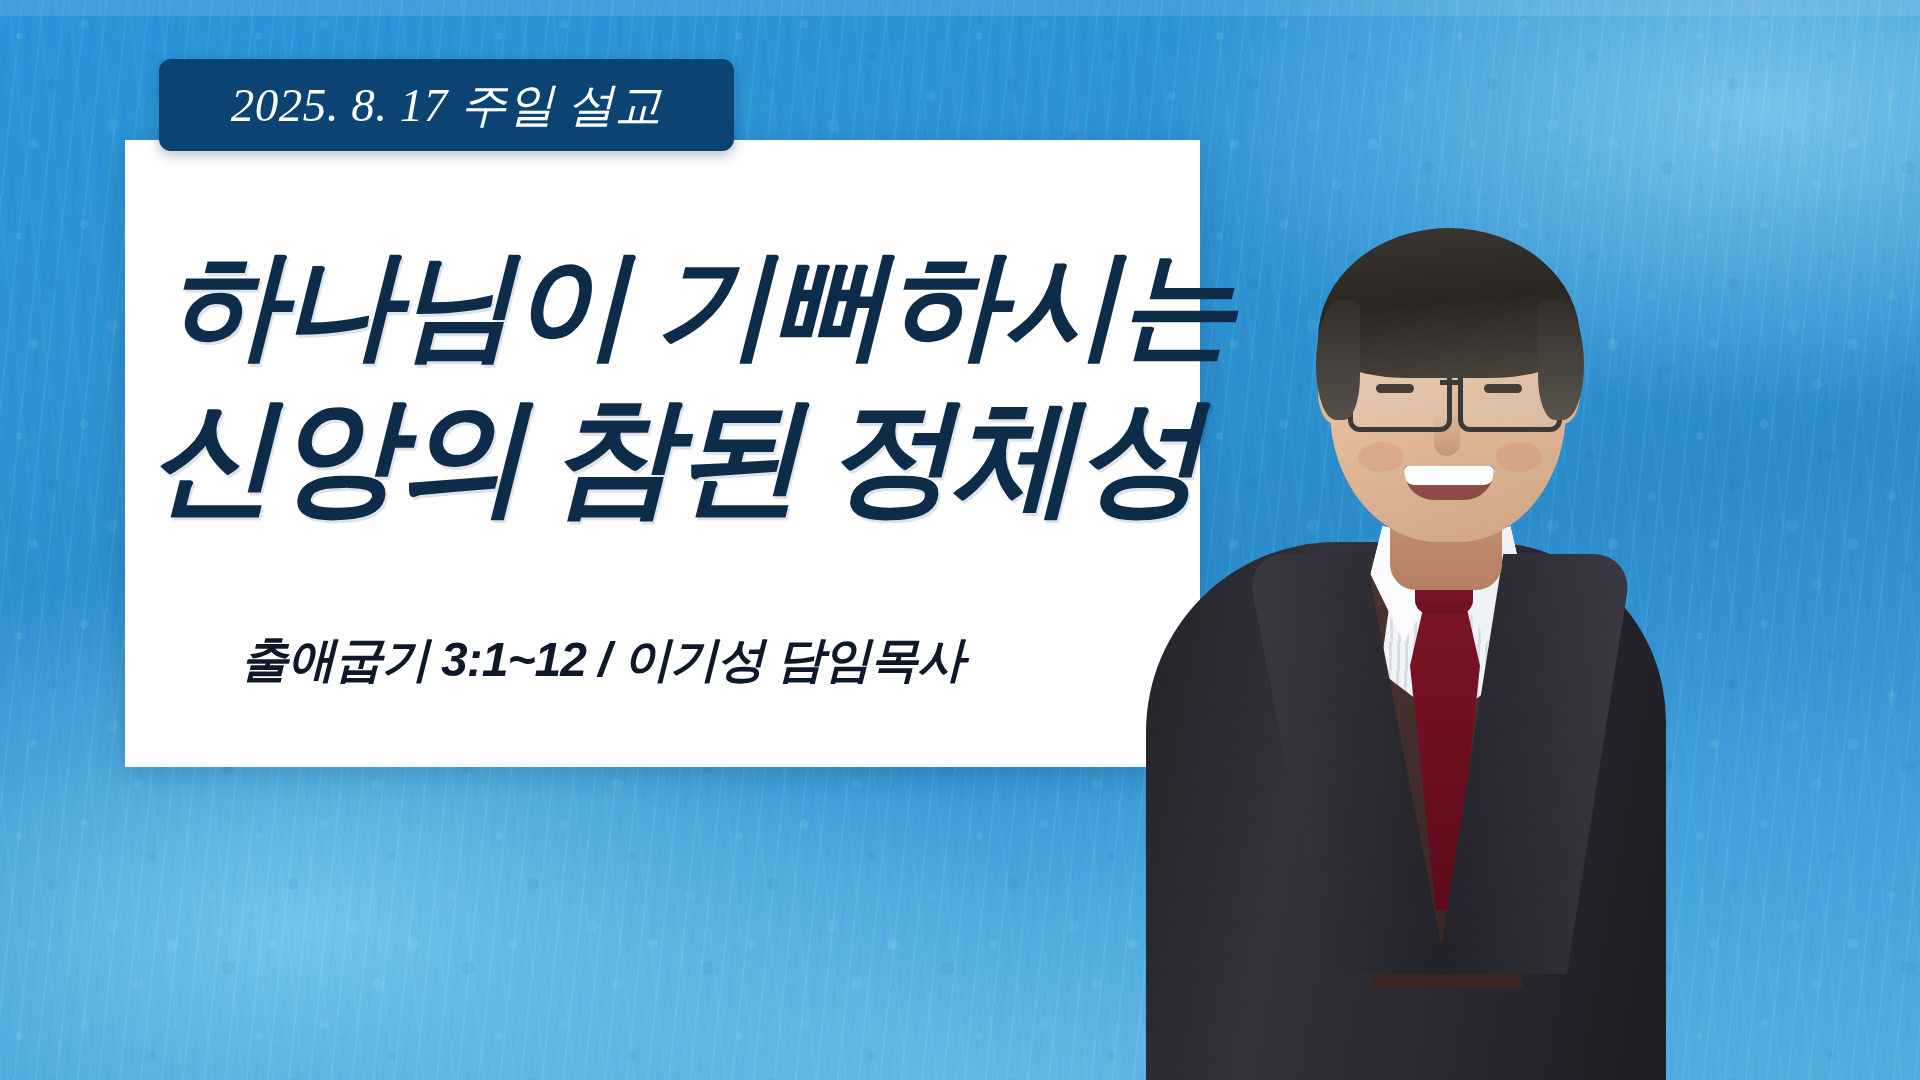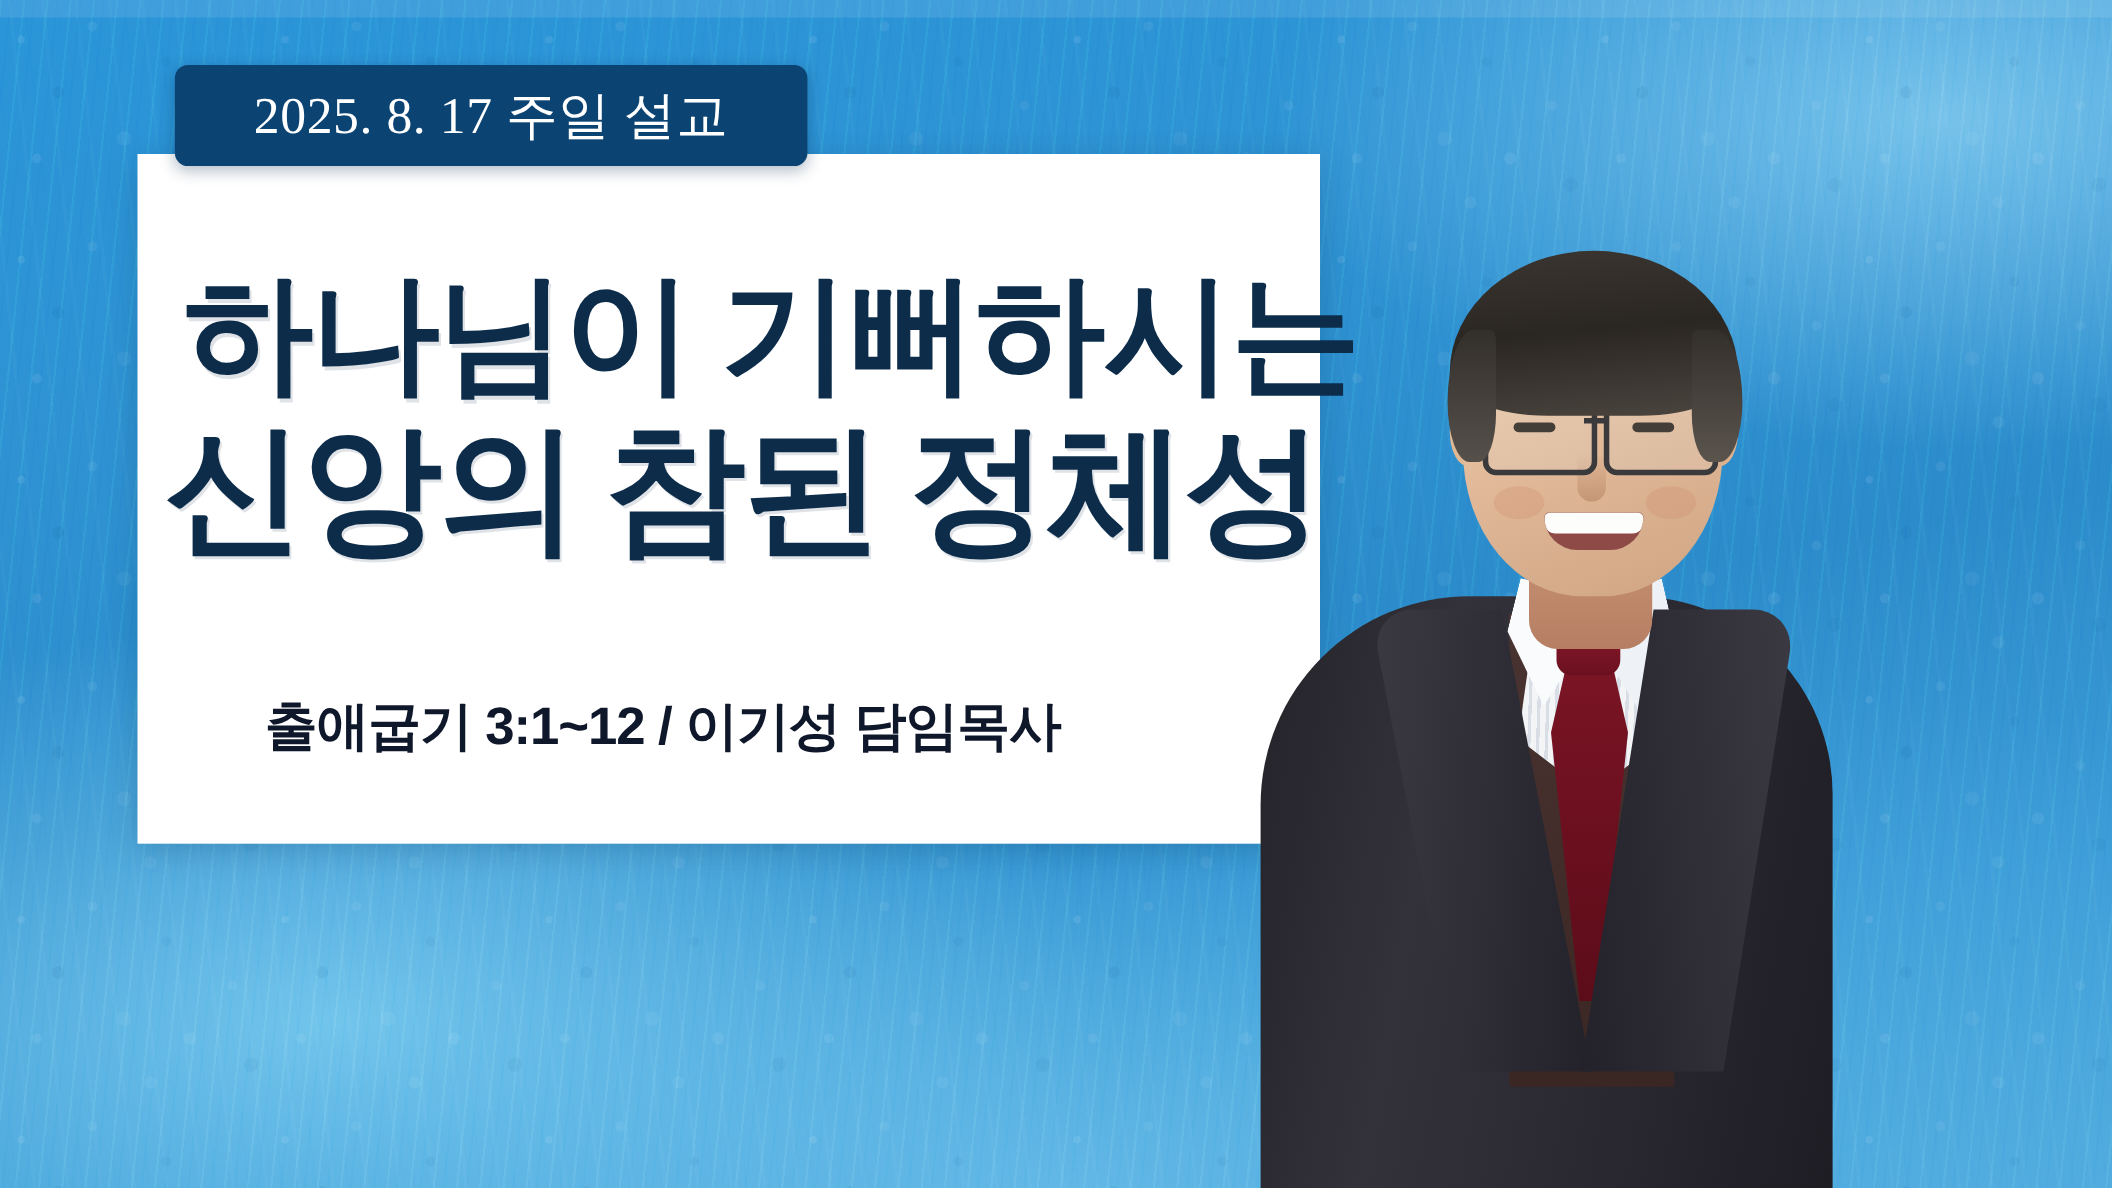--- a/index.html
+++ b/index.html
@@ -2,21 +2,21 @@
 <html lang="ko"><head>
 <meta charset="utf-8">
 <title>Sermon Thumbnail</title>
 <style>
   html,body{margin:0;padding:0;}
   body{
     width:1920px;height:1080px;overflow:hidden;
     font-family:"Liberation Sans","DejaVu Sans",sans-serif;
     background:#1f8fd6;
   }
-  .stage{position:relative;width:1920px;height:1080px;overflow:hidden;}
+  .stage{position:relative;width:1920px;height:1080px;overflow:hidden;font-style:italic;}
 
   
   .bg{position:absolute;inset:0;
     background:
       radial-gradient(ellipse 60% 55% at 16% 86%, rgba(125,205,240,.85) 0%, rgba(125,205,240,0) 62%),
       radial-gradient(ellipse 48% 42% at 92% 10%, rgba(150,215,245,.70) 0%, rgba(150,215,245,0) 66%),
       radial-gradient(ellipse 55% 48% at 50% 100%, rgba(120,200,238,.55) 0%, rgba(120,200,238,0) 60%),
       radial-gradient(ellipse 70% 60% at 78% 95%, rgba(90,180,228,.50) 0%, rgba(90,180,228,0) 64%),
       linear-gradient(170deg,#2a95d8 0%,#2f93d3 28%,#2c8ccb 55%,#3a9bd6 78%,#4fa9dd 100%);
   }
@@ -63,21 +63,21 @@
   .date-badge-text{
     font-family:"Liberation Serif","DejaVu Serif",serif;
     font-size:47px;font-weight:400;color:#ffffff;letter-spacing:.5px;
     white-space:nowrap;}
 
   
   .title-block{position:absolute;left:125px;top:245px;width:1075px;z-index:3;
     text-align:left;padding-left:18px;box-sizing:border-box;}
   .title-line{white-space:nowrap;color:#0c2c4a;line-height:1.0;}
   .title-line-1{font-size:118px;margin-left:24px;}
-  .title-line-2{font-size:128px;margin-top:18px;margin-left:6px;}
+  .title-line-2{font-size:128px;margin-top:29px;margin-left:6px;}
   .t-heavy{font-weight:800;letter-spacing:-3px;
            text-shadow:2px 3px 0 rgba(10,40,70,.13);}
   .t-bold{font-weight:700;letter-spacing:-2px;}
   .t-semi{font-weight:700;letter-spacing:-1px;}
   .t-gap{display:inline-block;width:26px;}
 
   
   .subtitle{position:absolute;left:125px;top:628px;width:1075px;z-index:3;
     text-align:center;padding-right:120px;box-sizing:border-box;
     font-size:48px;font-weight:700;color:#0f172a;letter-spacing:-1px;

